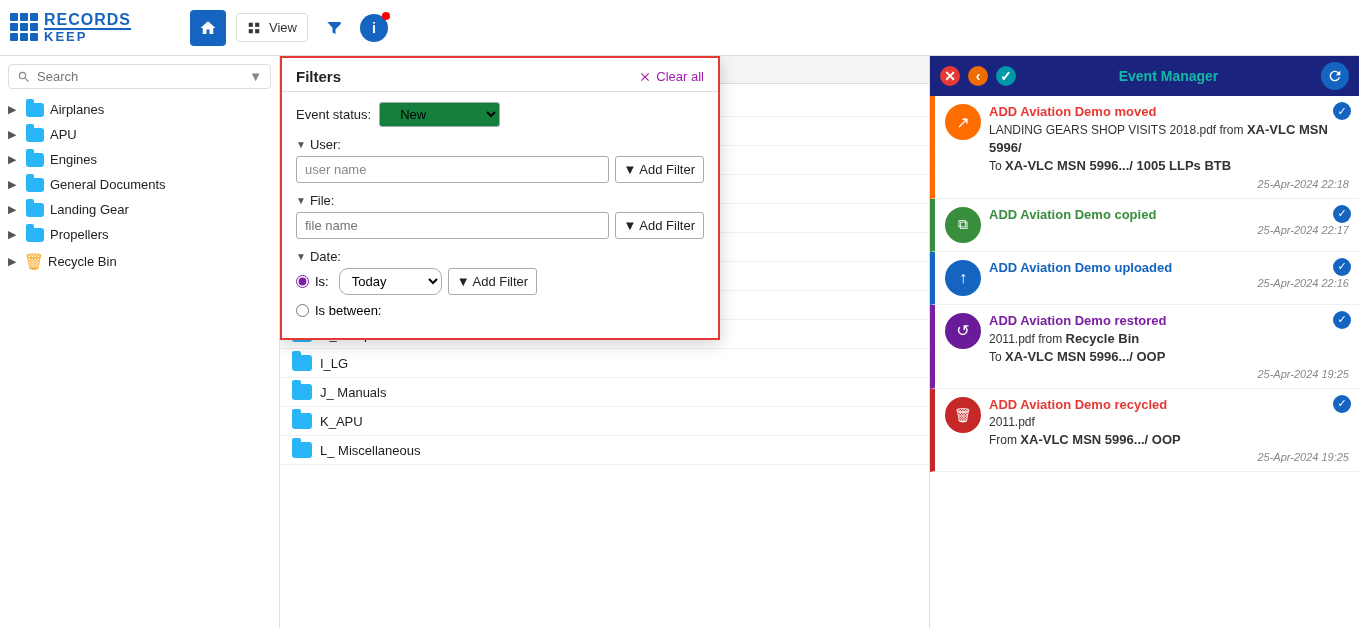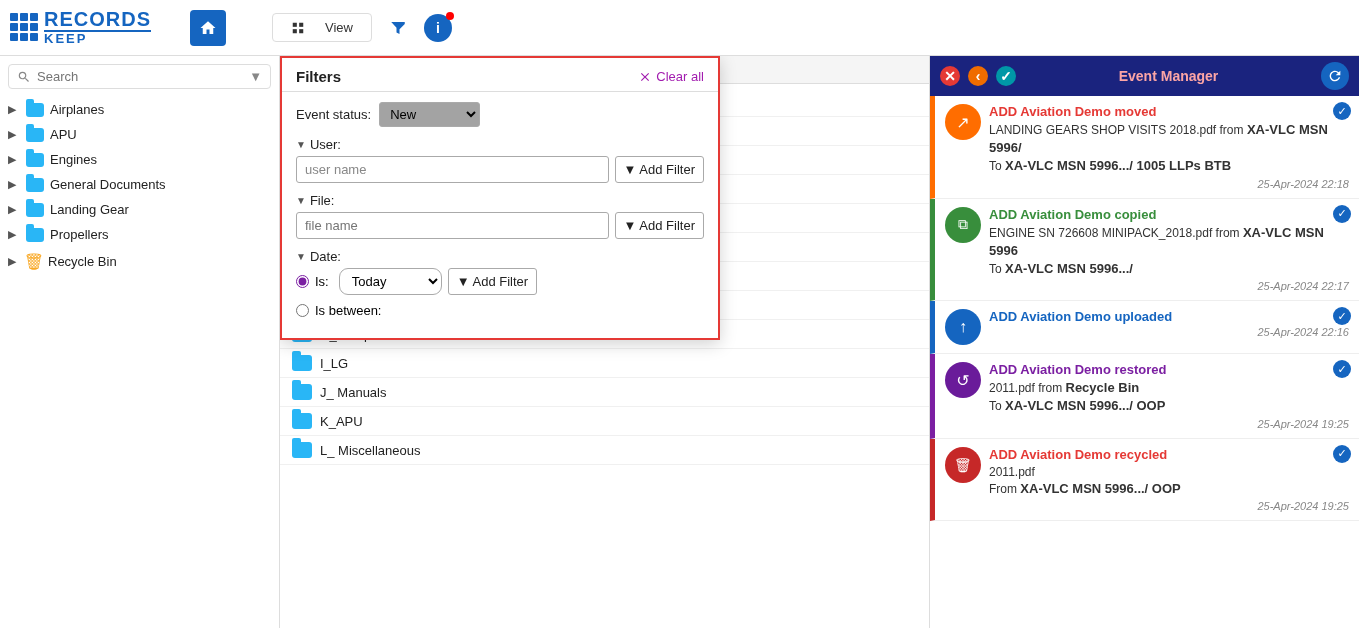--- a/index.html
+++ b/index.html
@@ -33,21 +33,21 @@
       border-radius: 1px;
       display: block;
     }
     .logo-text {
       display: flex;
       flex-direction: column;
       line-height: 1.1;
     }
     .logo-text .records {
       font-weight: 900;
-      font-size: 20px;
+      font-size: 16px;
       color: #1565c0;
       letter-spacing: 1px;
     }
     .logo-text .keep {
       font-weight: 700;
       font-size: 13px;
       color: #1565c0;
       letter-spacing: 2px;
       border-top: 2px solid #1565c0;
     }
@@ -58,29 +58,28 @@
       width: 36px; height: 36px;
       background: #1565c0;
       border-radius: 4px;
       cursor: pointer;
       margin-left: 10px;
     }
     .home-icon-btn svg { fill: white; }
     .view-btn {
       display: flex;
       align-items: center;
-      gap: 20px;
-      padding: 6px 18px;
+      gap: 8px;
+      padding: 6px 10px;
       border: 1px solid #ddd;
       border-radius: 4px;
       cursor: pointer;
       color: #333;
       background: #fff;
       font-size: 13px;
-      margin-left: 36px;
     }
     .filter-btn {
       display: flex;
       align-items: center;
       justify-content: center;
       width: 32px; height: 32px;
       cursor: pointer;
     }
     .info-btn {
       width: 28px; height: 28px;
@@ -258,23 +257,23 @@
     }
     .filter-label .triangle { color: #555; font-size: 10px; }
     .event-status-row {
       display: flex; align-items: center; gap: 8px;
       margin-bottom: 10px;
     }
     .event-status-label { font-size: 13px; color: #222; }
     .status-select {
       border: 1px solid #aaa;
       border-radius: 3px;
-      padding: 3px 6px;
+      padding: 3px 16px;
       font-size: 13px;
-      background: #a3a3a3;
+      background: #15803d;
       cursor: pointer;
     }
     .filter-input-row {
       display: flex; align-items: center; gap: 6px;
     }
     .filter-input {
       flex: 1;
       border: 1px solid #aaa;
       border-radius: 3px;
       padding: 5px 8px;
@@ -332,21 +331,21 @@
       border-radius: 50%;
       border: none;
       cursor: pointer;
       display: flex; align-items: center; justify-content: center;
       font-size: 14px;
       font-weight: bold;
     }
     .em-title {
       flex: 1;
       text-align: center;
-      color: #fca5a5;
+      color: #14b8a6;
       font-size: 14px;
       font-weight: bold;
     }
     .em-refresh-btn {
       width: 28px; height: 28px;
       background: #1565c0;
       border-radius: 50%;
       display: flex; align-items: center; justify-content: center;
       cursor: pointer;
       color: white;
@@ -668,24 +667,20 @@
           </div>
           <div class="em-timestamp">25-Apr-2024 22:18</div>
         </div>
         <div class="em-check">✓</div>
       </div>
 
       <div class="em-item em-item-green" style="border-left: 5px solid #388e3c;">
         <div class="em-avatar" style="background:#388e3c; font-size:14px;">⧉</div>
         <div class="em-content">
           <div class="em-event-title" style="color:#388e3c;">ADD Aviation Demo copied</div>
-          <div class="em-desc">
-            ENGINE SN 726608 MINIPACK_2018.pdf from <strong>XA-VLC MSN 5996</strong><br>
-            To <strong>XA-VLC MSN 5996.../</strong>
-          </div>
           <div class="em-timestamp">25-Apr-2024 22:17</div>
         </div>
         <div class="em-check">✓</div>
       </div>
 
       <div class="em-item em-item-blue" style="border-left: 5px solid #1565c0;">
         <div class="em-avatar" style="background:#1565c0; font-size:16px;">↑</div>
         <div class="em-content">
           <div class="em-event-title" style="color:#1565c0;">ADD Aviation Demo uploaded</div>
           <div class="em-timestamp">25-Apr-2024 22:16</div>

